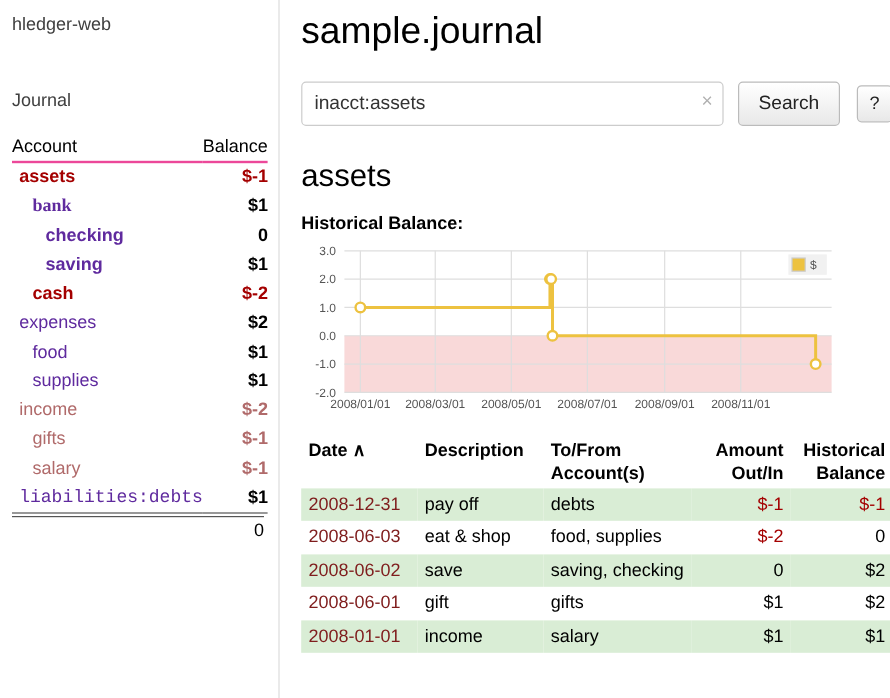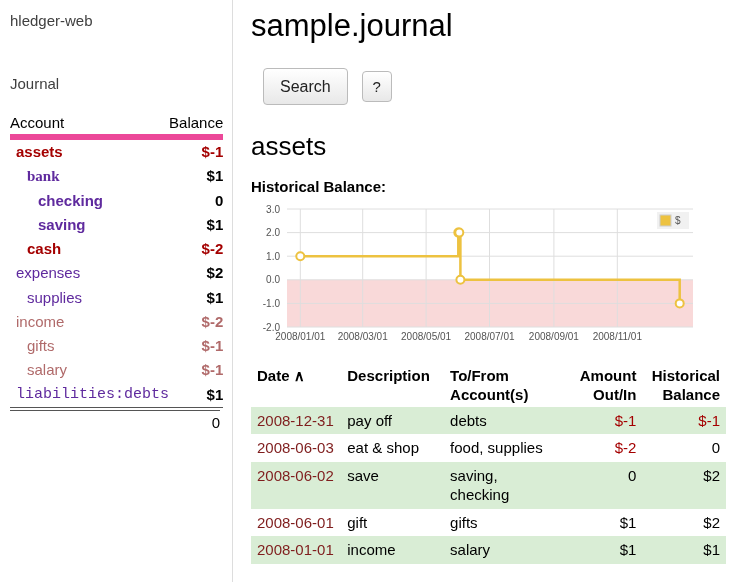--- a/index.html
+++ b/index.html
@@ -7,21 +7,21 @@
   body{font-family:"Liberation Sans",sans-serif;font-size:15px;color:#000;background:#fff}
   a{text-decoration:none;cursor:pointer}
   .layout{display:flex;width:742px;height:582px}
 
   
   .sidebar{flex:0 0 233px;width:233px;border-right:1px solid #ddd;padding:12px 12px 0 10px}
   .app-title{display:block;font-size:15px;margin-bottom:46px}
   .journal-link{display:block;margin-bottom:20px}
   .purple{color:#404040}
   table.accounts{width:100%;border-collapse:collapse;font-size:15px;border-bottom:1px solid #555}
-  .accounts th{font-weight:normal;text-align:left;padding:2px 0 3px;border-bottom:6px solid #ec4899}
+  .accounts th{font-weight:normal;text-align:left;padding:2px 0 3px;border-bottom:2px solid #ec4899}
   .accounts th.r{text-align:right}
   .accounts td{padding:2px 0;line-height:1.35;white-space:nowrap}
   .accounts td.bal{text-align:right;font-weight:bold}
   .acct{color:#5f2a9e}
   .b{font-weight:bold}
   .neg{color:#a40000}
   .neg.soft{color:#b06a6a}
   .total-rule{border-top:1px solid #555;margin-top:2px}
   .total{text-align:right;padding:3px 0 0}
 
@@ -89,20 +89,24 @@
           </tr>
           <tr>
             <td style="padding-left: 17px;"><a class="acct b neg" href="#">cash</a></td>
             <td class="bal neg">$-2</td>
           </tr>
           <tr>
             <td style="padding-left: 6px;"><a class="acct" href="#">expenses</a></td>
             <td class="bal">$2</td>
           </tr>
           <tr>
+            <td style="padding-left: 17px;"><a class="acct" href="#">food</a></td>
+            <td class="bal">$1</td>
+          </tr>
+          <tr>
             <td style="padding-left: 17px;"><a class="acct" href="#">supplies</a></td>
             <td class="bal">$1</td>
           </tr>
           <tr>
             <td style="padding-left: 6px;"><a class="acct neg soft" href="#">income</a></td>
             <td class="bal neg soft">$-2</td>
           </tr>
           <tr>
             <td style="padding-left: 17px;"><a class="acct neg soft" href="#">gifts</a></td>
             <td class="bal neg soft">$-1</td>
@@ -118,20 +122,24 @@
         </tbody>
     </table>
     <div class="total-rule"></div>
     <div class="total">0</div>
   </aside>
 
   <main class="main">
     <h1>sample.journal</h1>
 
     <div class="searchbar">
+      <span class="search-wrap">
+        <input class="search" type="text" value="inacct:assets" style="">
+        <span class="clear">×</span>
+      </span>
       <button class="search-btn">Search</button>
       <button class="help-btn">?</button>
     </div>
 
     <h2>assets</h2>
 
     <div class="chart-label">Historical Balance:</div>
     <svg class="chart" viewBox="0 0 452 150" width="452" height="150">
         <rect x="36" y="78.8" width="406" height="47.2" fill="#f9d9d9"></rect>
         <line x1="36" y1="8" x2="442" y2="8" stroke="#dedede" stroke-width="1"></line>

